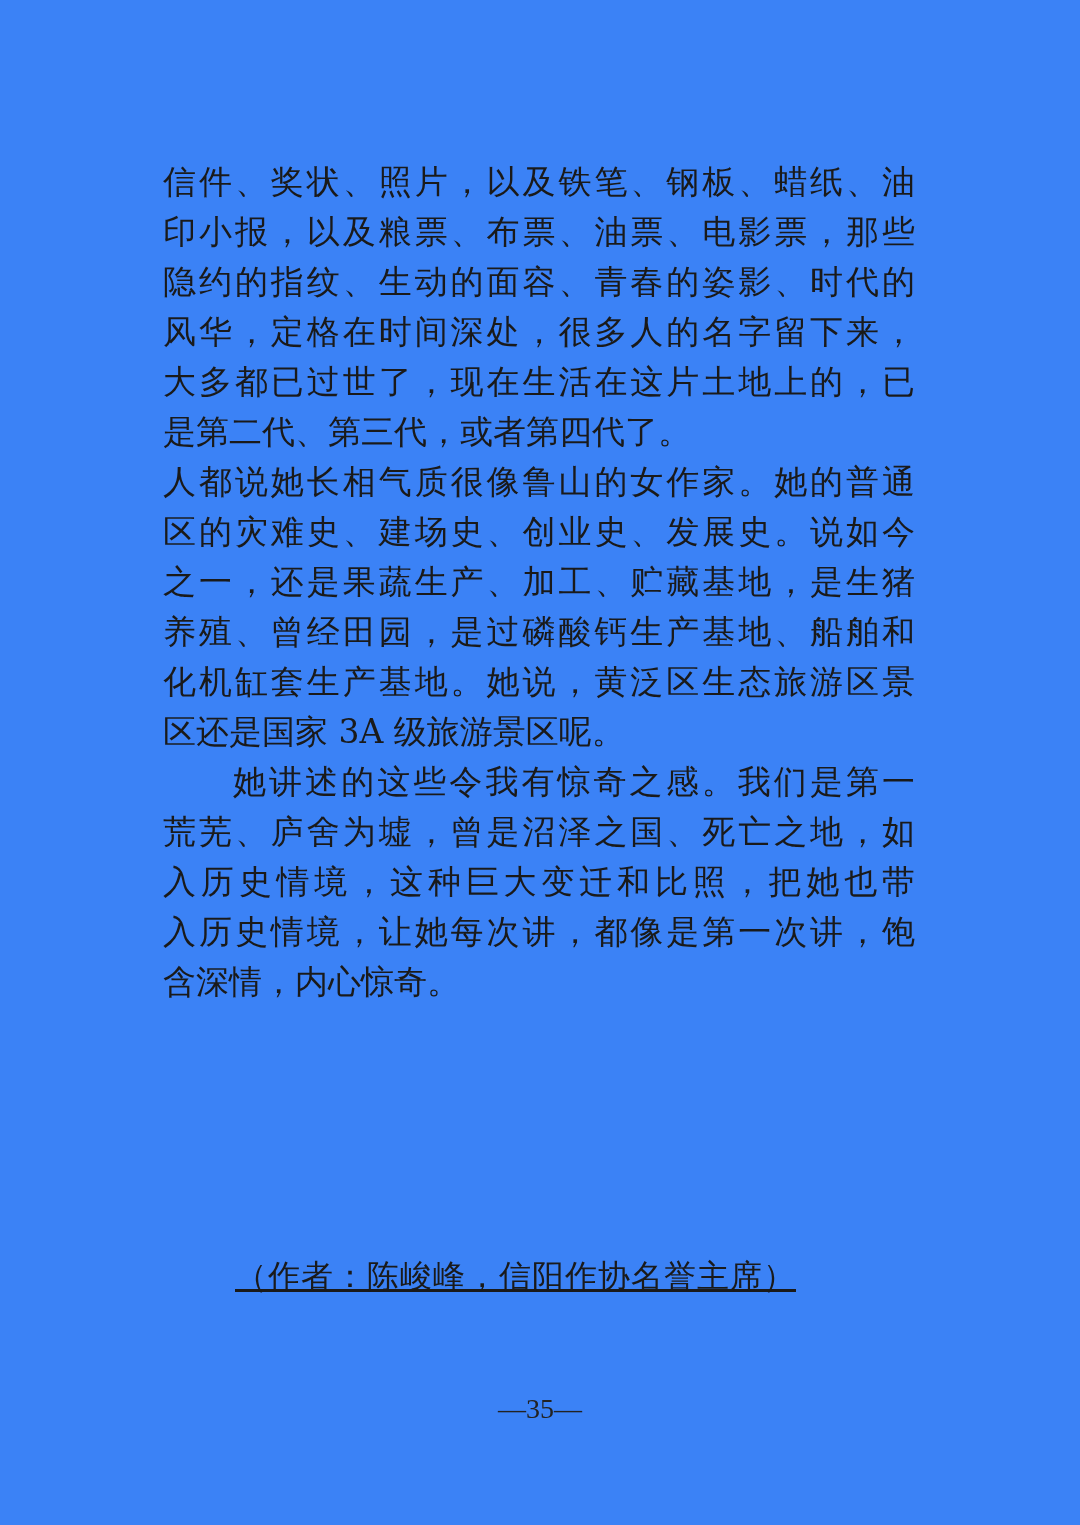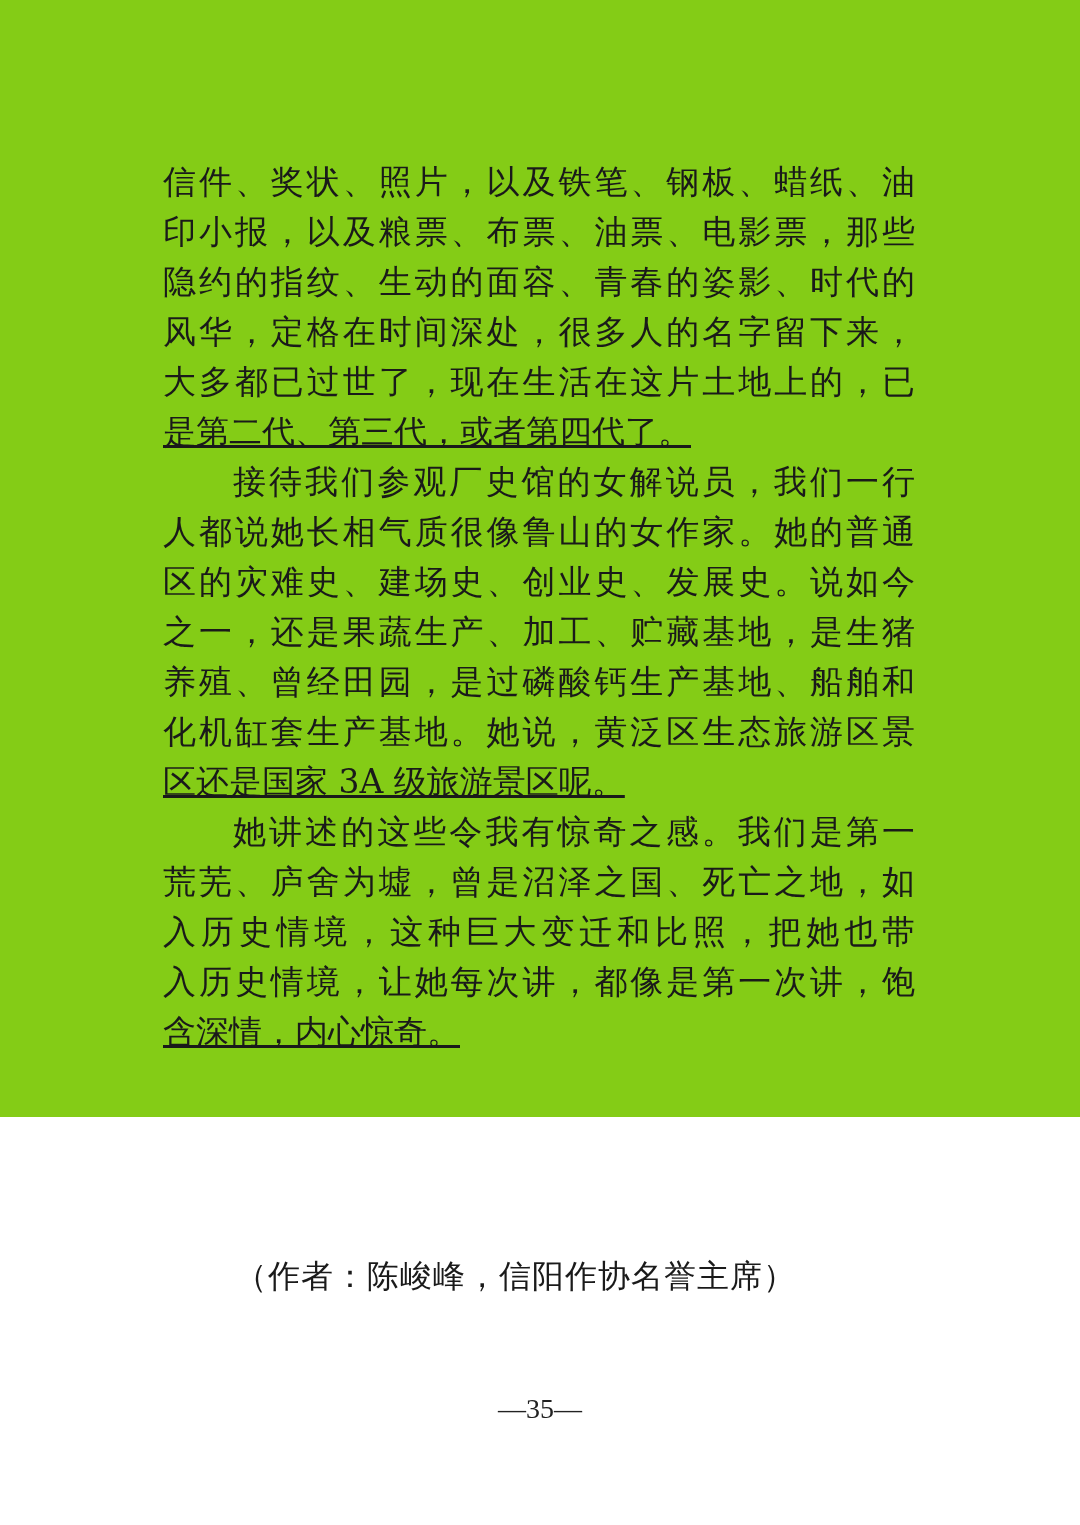--- a/index.html
+++ b/index.html
@@ -12,56 +12,56 @@
       height: 1525px;
       position: relative;
       overflow: hidden;
       font-family: "DejaVu Serif", "Liberation Serif", serif;
       color: #1a1a1a;
     }
     .page {
       position: absolute;
       left: 0; top: 0;
       width: 1080px;
-      height: 1117px;
-      background: #84cc16;
+      height: 1525px;
+      background: #3b82f6;
     }
     .body-text {
       position: absolute;
       left: 163px;
       top: 157px;
       width: 752px;
     }
     .line {
       display: block;
       height: 50px;
       line-height: 50px;
       font-size: 33px;
       white-space: nowrap;
       text-align: justify;
       text-align-last: justify;
       letter-spacing: 0px;
       font-weight: 400;
     }
     .line.last {
       text-align-last: left;
-      text-decoration: underline;
     }
     .line.indent {
       padding-left: 70px;
     }
     .byline {
       position: absolute;
       left: 235px;
       top: 1251px;
       height: 50px;
       line-height: 50px;
       font-size: 32px;
       white-space: nowrap;
       letter-spacing: 1px;
+      text-decoration: underline;
     }
     .page-number {
       position: absolute;
       left: 0;
       width: 1080px;
       top: 1393px;
       text-align: center;
       font-family: "Liberation Serif", "DejaVu Serif", serif;
       font-size: 28px;
       color: #222;
@@ -76,21 +76,20 @@
     <div>
       <span class="line">信件、奖状、照片，以及铁笔、钢板、蜡纸、油</span>
       <span class="line">印小报，以及粮票、布票、油票、电影票，那些</span>
       <span class="line">隐约的指纹、生动的面容、青春的姿影、时代的</span>
       <span class="line">风华，定格在时间深处，很多人的名字留下来，</span>
       <span class="line">大多都已过世了，现在生活在这片土地上的，已</span>
       <span class="line last">是第二代、第三代，或者第四代了。</span>
     </div>
 
     <div>
-      <span class="line indent">接待我们参观厂史馆的女解说员，我们一行</span>
       <span class="line">人都说她长相气质很像鲁山的女作家。她的普通</span>
       <span class="line">区的灾难史、建场史、创业史、发展史。说如今</span>
       <span class="line">之一，还是果蔬生产、加工、贮藏基地，是生猪</span>
       <span class="line">养殖、曾经田园，是过磷酸钙生产基地、船舶和</span>
       <span class="line">化机缸套生产基地。她说，黄泛区生态旅游区景</span>
       <span class="line last">区还是国家 3A 级旅游景区呢。</span>
     </div>
 
     <div>
       <span class="line indent">她讲述的这些令我有惊奇之感。我们是第一</span>

